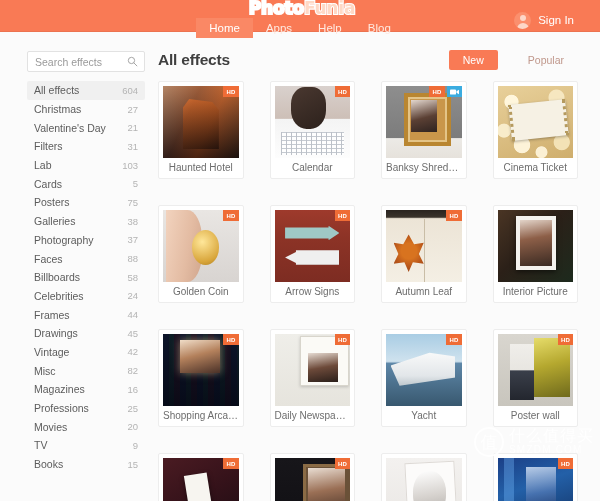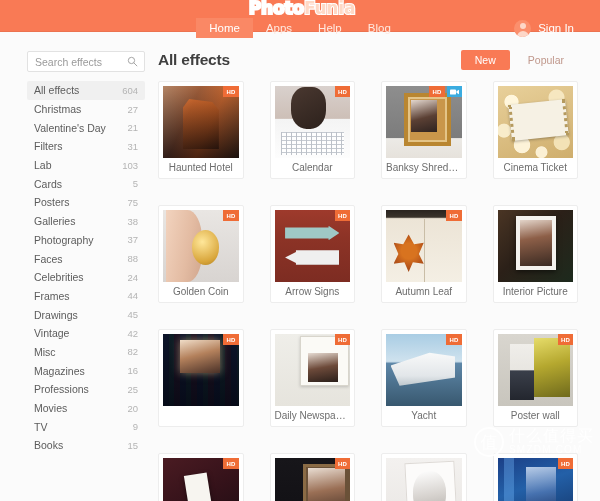--- a/index.html
+++ b/index.html
@@ -70,21 +70,21 @@
     white-space: nowrap;
   }
   .nav-item.active {
     background: #fa8865;
     color: #ffffff;
   }
 
   .signin {
     position: absolute;
     right: 26px;
-    top: 12px;
+    top: 4px;
     height: 32px;
     display: flex;
     align-items: center;
     gap: 7px;
     color: #fff;
     font-size: 11.5px;
     cursor: pointer;
   }
   .avatar-icon {
     width: 17px; height: 17px;
@@ -189,21 +189,21 @@
   }
   .page-title {
     font-size: 15.5px;
     color: #3f3f3f;
     font-weight: bold;
     letter-spacing: -0.2px;
   }
   .sort-tabs {
     display: flex;
     align-items: center;
-    gap: 4px;
+    gap: 16px;
     justify-content: center;
   }
   .sort-tab {
     font-size: 10.5px;
     color: #c0988c;
     padding: 4px 14px;
     border-radius: 2px;
     cursor: pointer;
     white-space: nowrap;
   }
@@ -658,20 +658,24 @@
         </li>
         <li class="cat-item">
           <span>Photography</span>
           <span class="cat-count">37</span>
         </li>
         <li class="cat-item">
           <span>Faces</span>
           <span class="cat-count">88</span>
         </li>
         <li class="cat-item">
+          <span>Billboards</span>
+          <span class="cat-count">58</span>
+        </li>
+        <li class="cat-item">
           <span>Celebrities</span>
           <span class="cat-count">24</span>
         </li>
         <li class="cat-item">
           <span>Frames</span>
           <span class="cat-count">44</span>
         </li>
         <li class="cat-item">
           <span>Drawings</span>
           <span class="cat-count">45</span>
@@ -790,20 +794,21 @@
           </div>
           <div class="caption">Interior Picture</div>
         </div>
         <div class="card">
           <div class="thumb">
             <div class="art art-shopping"></div>
             <div class="badges">
               <div class="badge badge-hd">HD</div>
             </div>
           </div>
+          <div class="caption">Shopping Arcade</div>
         </div>
         <div class="card">
           <div class="thumb">
             <div class="art art-news"></div>
             <div class="badges">
               <div class="badge badge-hd">HD</div>
             </div>
           </div>
           <div class="caption">Daily Newspaper</div>
         </div>

